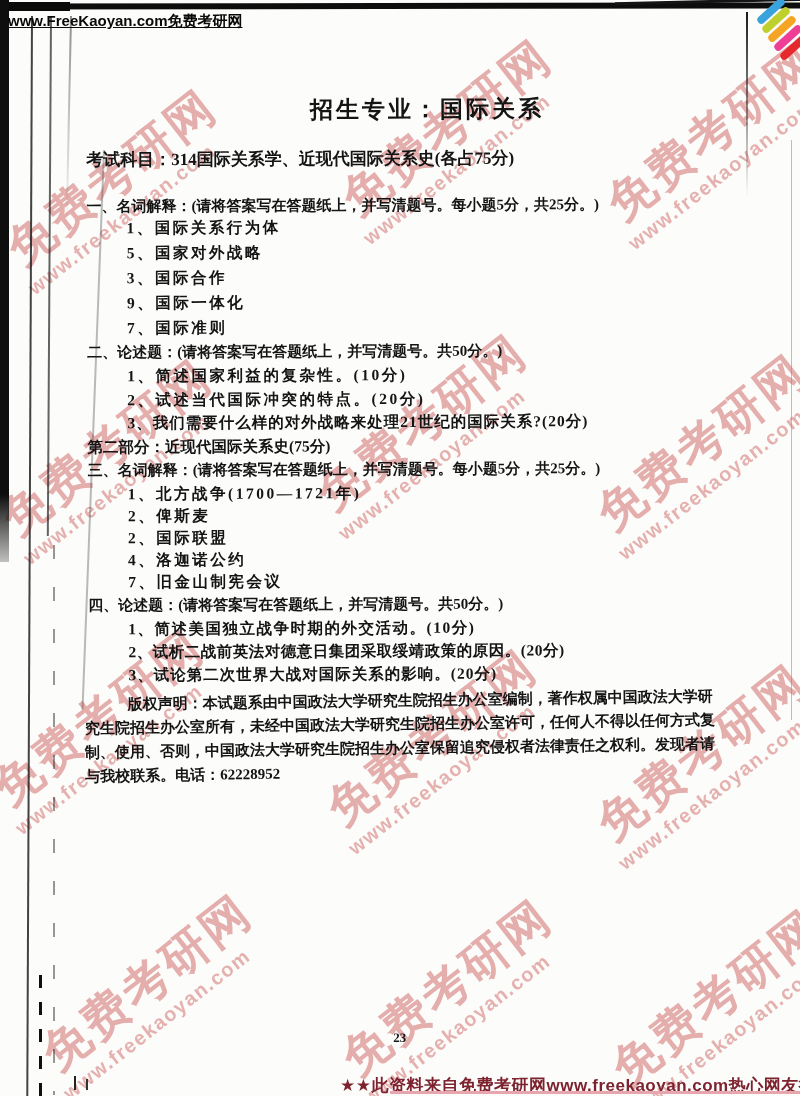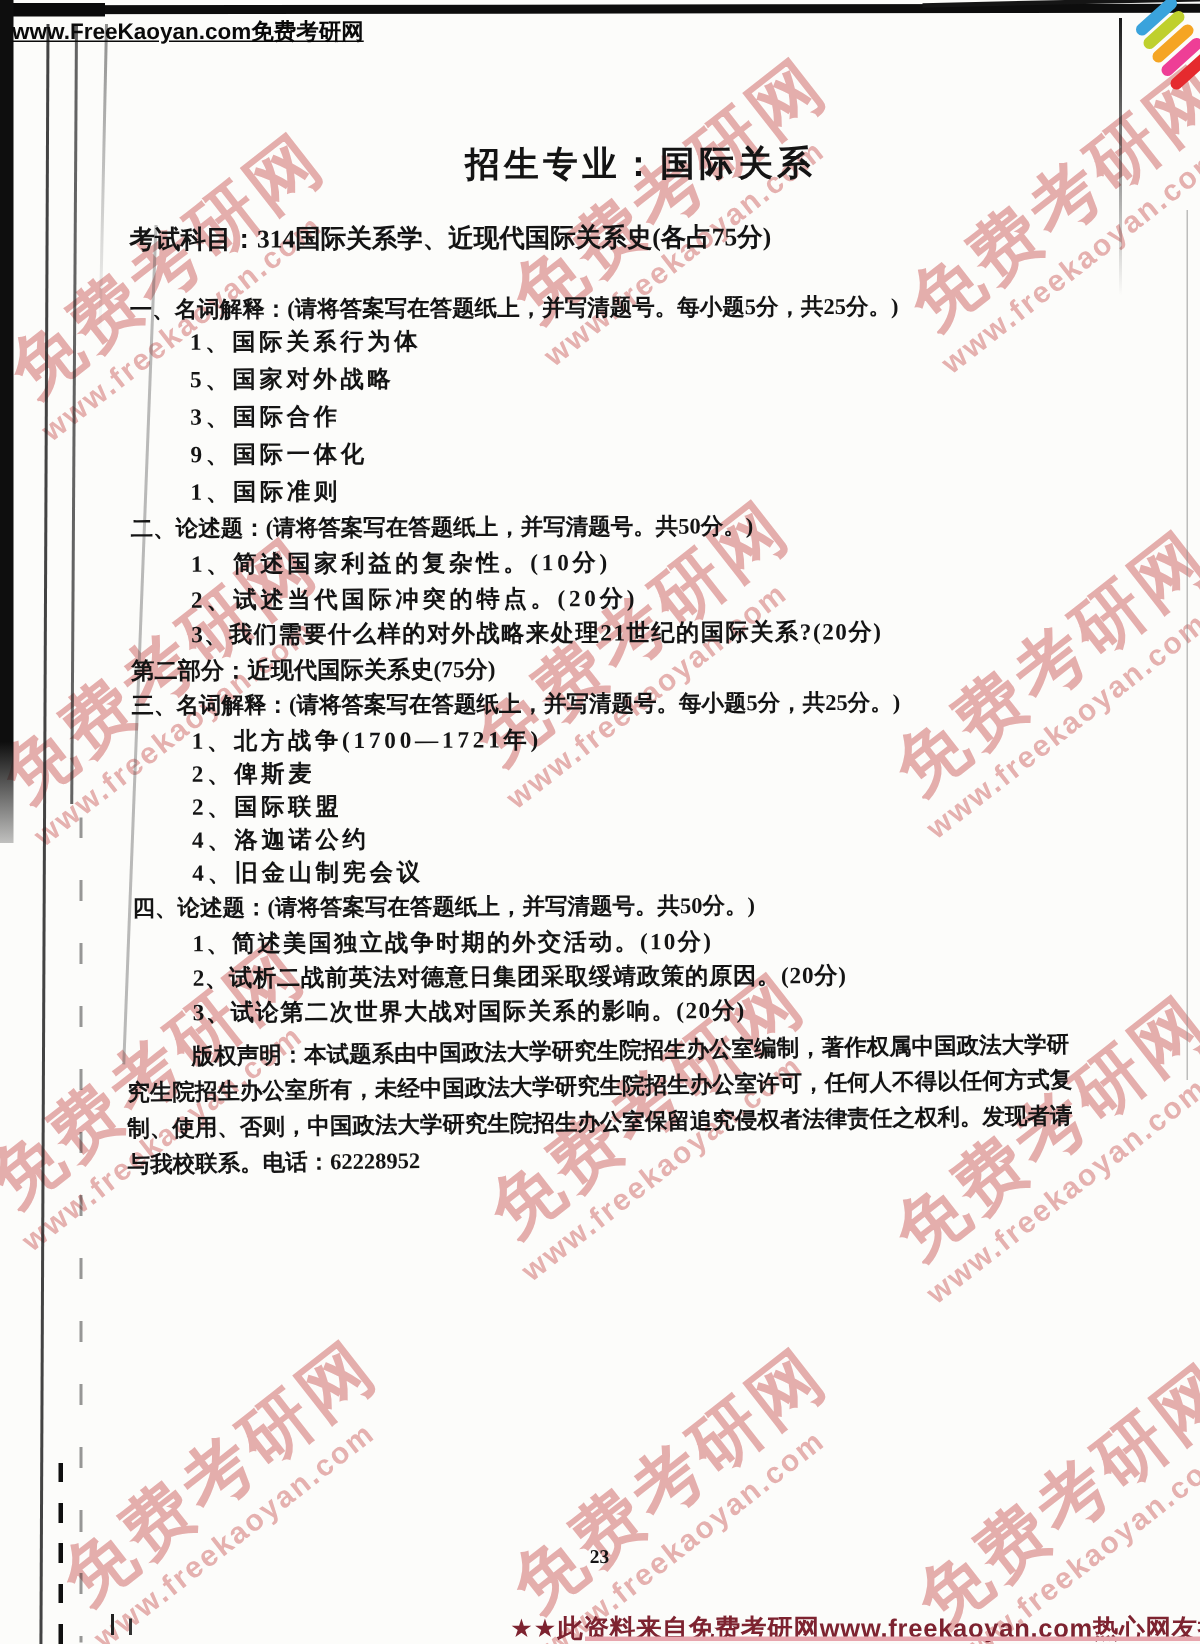--- a/index.html
+++ b/index.html
@@ -135,34 +135,34 @@
 
 <div class="paper">
   <div class="abs title">招生专业：国际关系</div>
   <div class="abs subject">考试科目：314国际关系学、近现代国际关系史(各占75分)</div>
 
   <div class="abs sechead" style="left:88px;top:196px">一、名词解释：(请将答案写在答题纸上，并写清题号。每小题5分，共25分。)</div>
   <div class="abs item" style="left:128px;top:217px">1、国际关系行为体</div>
   <div class="abs item" style="left:128px;top:242px">5、国家对外战略</div>
   <div class="abs item" style="left:128px;top:267px">3、国际合作</div>
   <div class="abs item" style="left:128px;top:292px">9、国际一体化</div>
-  <div class="abs item" style="left:128px;top:317px">1、国际准则</div>
+  <div class="abs item" style="left:128px;top:317px">7、国际准则</div>
 
   <div class="abs sechead" style="left:88px;top:342px">二、论述题：(请将答案写在答题纸上，并写清题号。共50分。)</div>
   <div class="abs item" style="left:128px;top:365px">1、简述国家利益的复杂性。(10分)</div>
   <div class="abs item" style="left:128px;top:389px">2、试述当代国际冲突的特点。(20分)</div>
   <div class="abs item" style="left:128px;top:412px;letter-spacing:1px">3、我们需要什么样的对外战略来处理21世纪的国际关系?(20分)</div>
 
   <div class="abs parthead" style="left:88px;top:436px">第二部分：近现代国际关系史(75分)</div>
   <div class="abs sechead" style="left:88px;top:460px">三、名词解释：(请将答案写在答题纸上，并写清题号。每小题5分，共25分。)</div>
   <div class="abs item" style="left:128px;top:483px">1、北方战争(1700—1721年)</div>
   <div class="abs item" style="left:128px;top:505px">2、俾斯麦</div>
   <div class="abs item" style="left:128px;top:527px">2、国际联盟</div>
   <div class="abs item" style="left:128px;top:549px">4、洛迦诺公约</div>
-  <div class="abs item" style="left:128px;top:571px">4、旧金山制宪会议</div>
+  <div class="abs item" style="left:128px;top:571px">7、旧金山制宪会议</div>
 
   <div class="abs sechead" style="left:88px;top:595px">四、论述题：(请将答案写在答题纸上，并写清题号。共50分。)</div>
   <div class="abs item" style="left:128px;top:618px;letter-spacing:1.5px">1、简述美国独立战争时期的外交活动。(10分)</div>
   <div class="abs item" style="left:128px;top:641px;letter-spacing:.5px">2、试析二战前英法对德意日集团采取绥靖政策的原因。(20分)</div>
   <div class="abs item" style="left:128px;top:664px;letter-spacing:1px">3、试论第二次世界大战对国际关系的影响。(20分)</div>
 
   <div>
     <div class="abs copy" style="left:127px;top:694px">版权声明：本试题系由中国政法大学研究生院招生办公室编制，著作权属中国政法大学研</div>
     <div class="abs copy" style="left:84px;top:718px">究生院招生办公室所有，未经中国政法大学研究生院招生办公室许可，任何人不得以任何方式复</div>
     <div class="abs copy" style="left:84px;top:742px">制、使用、否则，中国政法大学研究生院招生办公室保留追究侵权者法律责任之权利。发现者请</div>

